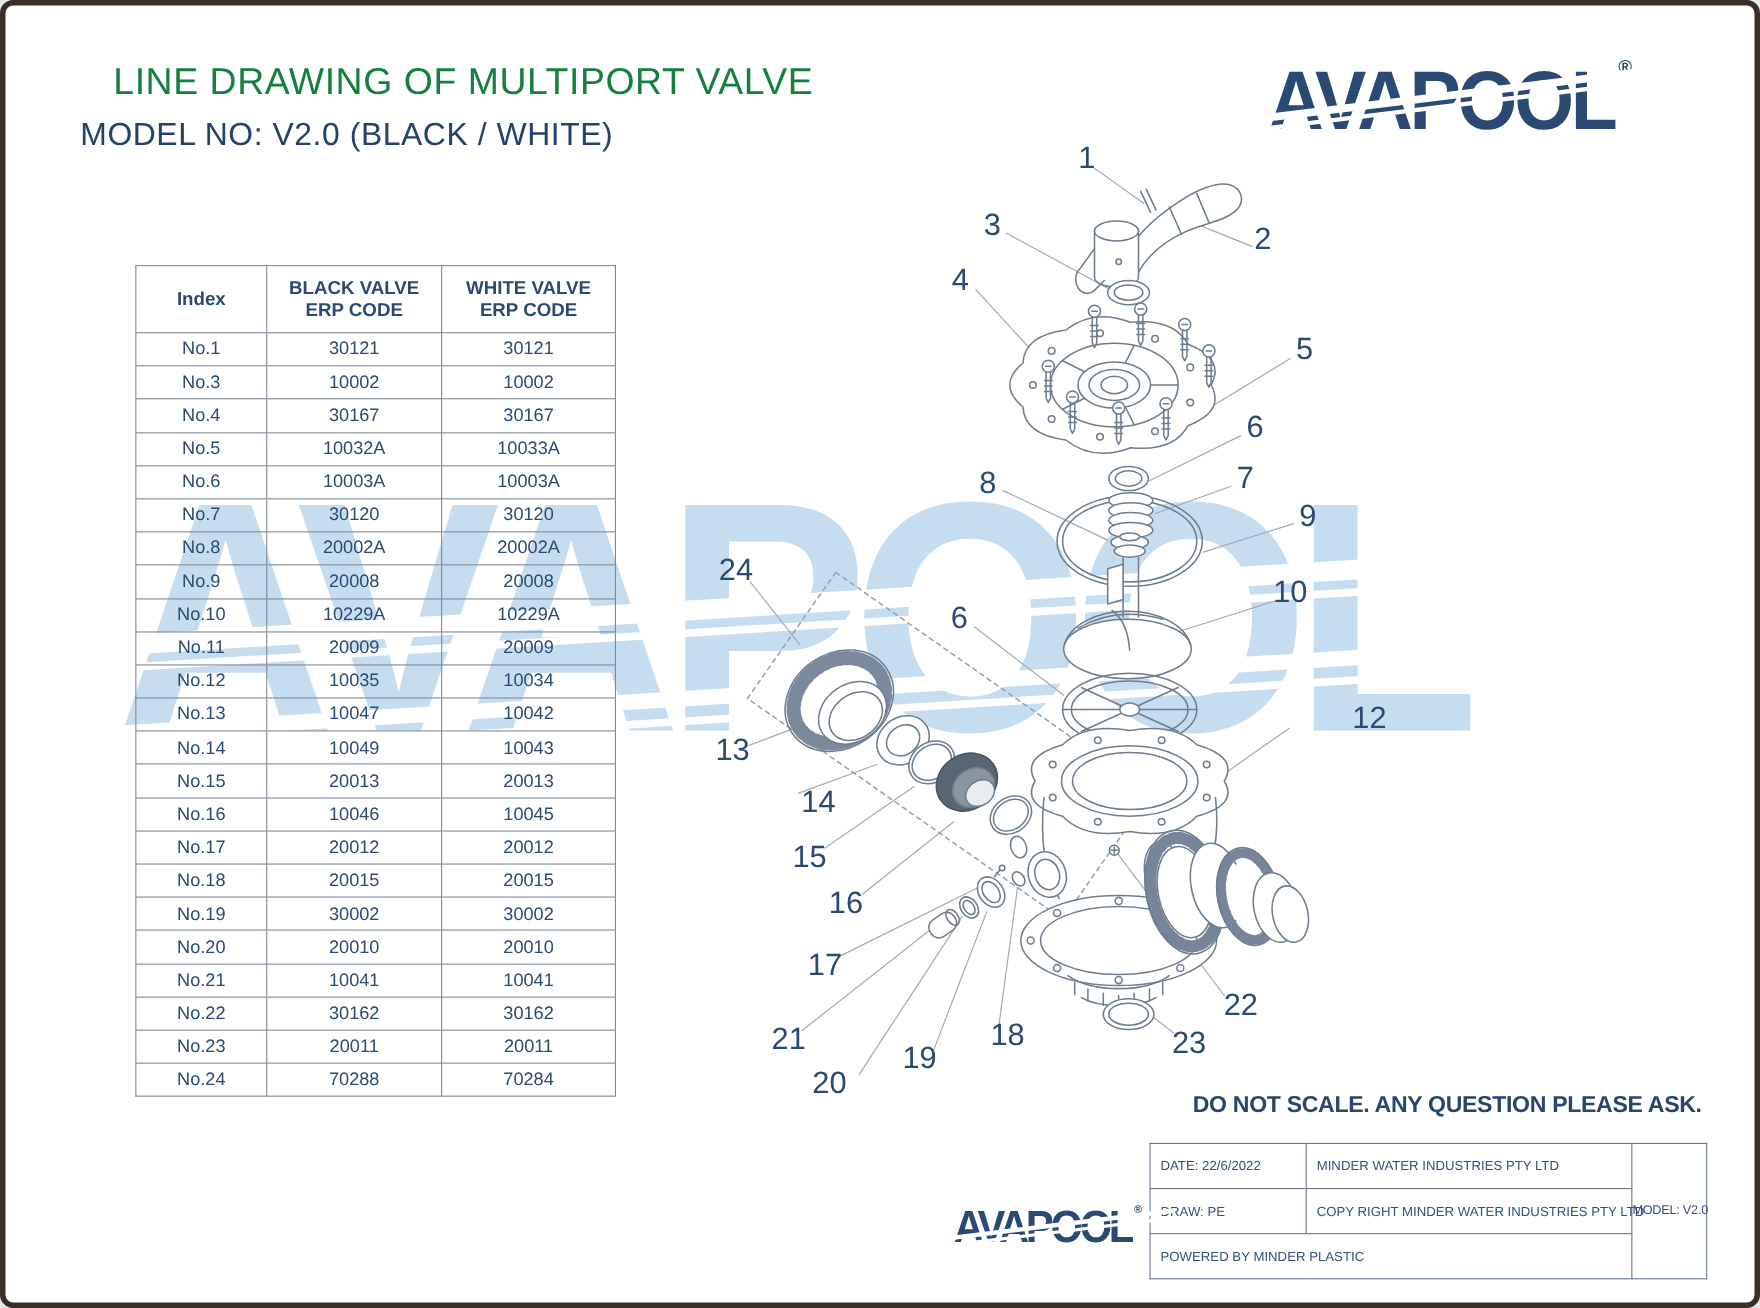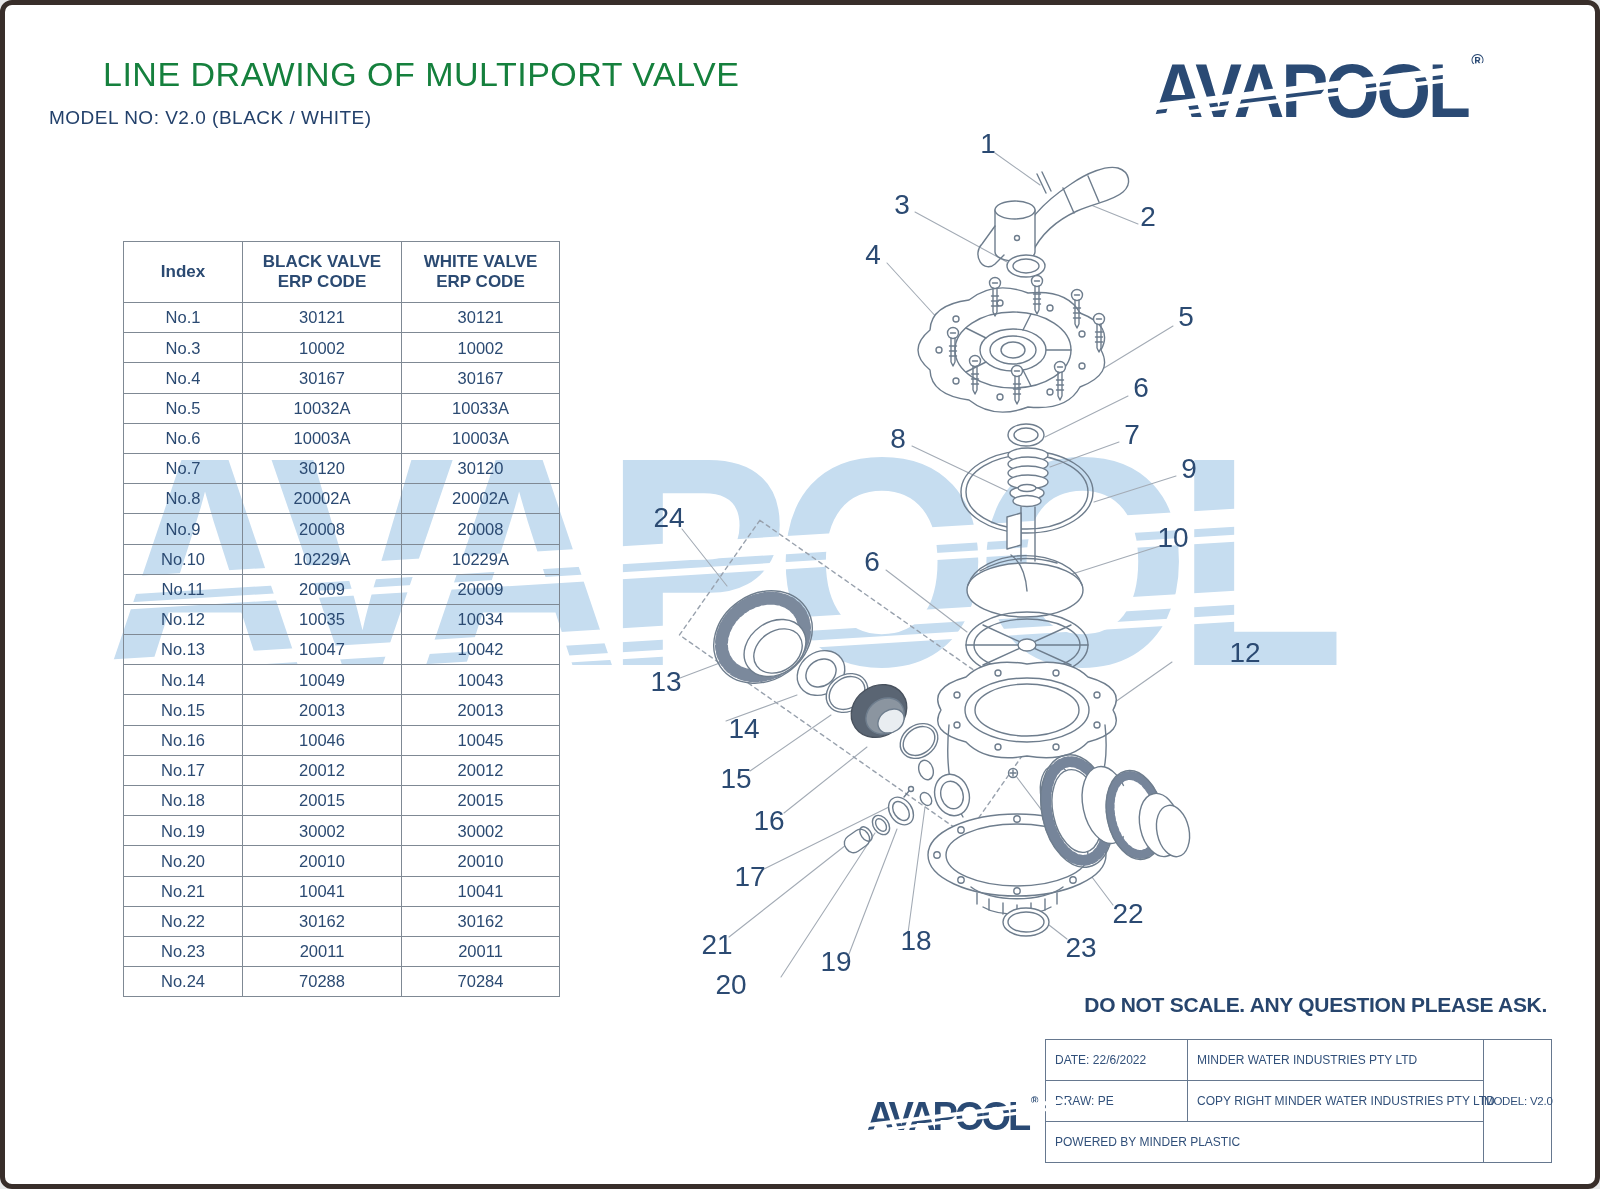--- a/index.html
+++ b/index.html
@@ -17,22 +17,22 @@
     letter-spacing:-16px;color:#c6ddf0;white-space:nowrap;
     transform:scaleX(.93);transform-origin:left top;
   }
   .wm-stripe{position:absolute;left:80px;width:1440px;background:#fff;transform:rotate(-3.5deg);}
   
   .title{
     position:absolute;left:58px;top:50px;z-index:2;
     font-size:34px;font-weight:normal;letter-spacing:.5px;color:#15803d;margin-left:40px;
   }
   .model-line{
-    position:absolute;left:44px;top:102px;z-index:2;
-    font-size:19px;color:#23416b;letter-spacing:.5px;
+    position:absolute;left:68px;top:102px;z-index:2;
+    font-size:29px;color:#23416b;letter-spacing:.5px;
   }
   
   .logo{position:absolute;z-index:2;color:#2a4a74;font-weight:bold;white-space:nowrap;}
   .logo .lg-word{letter-spacing:-3px;transform:scaleY(1.08);display:inline-block;}
   .logo .lg-reg{position:absolute;font-weight:bold;}
   .logo .lg-stripe{position:absolute;background:#fff;transform:rotate(-7deg);}
   .logo-top{left:1148px;top:46px;font-size:70px;}
   .logo-top .lg-reg{right:-16px;top:0;font-size:17px;}
   .logo-bottom{left:862px;top:1090px;font-size:38px;}
   .logo-bottom .lg-reg{right:-10px;top:0;font-size:10px;}
@@ -459,21 +459,21 @@
   <span class="plabel" style="left:1168px;top:533px;">10</span>
   <span class="plabel" style="left:867px;top:557px;">6</span>
   <span class="plabel" style="left:1228px;top:648px;margin-left:12px;">12</span>
   <span class="plabel" style="left:661px;top:677px;">13</span>
   <span class="plabel" style="left:739px;top:724px;text-align:right;">14</span>
   <span class="plabel" style="left:731px;top:774px;">15</span>
   <span class="plabel" style="left:764px;top:816px;">16</span>
   <span class="plabel" style="left:745px;top:872px;">17</span>
   <span class="plabel" style="left:911px;top:936px;">18</span>
   <span class="plabel" style="left:831px;top:957px;">19</span>
-  <span class="plabel" style="left:726px;top:980px;">20</span>
+  <span class="plabel" style="left:749px;top:980px;">20</span>
   <span class="plabel" style="left:712px;top:940px;">21</span>
   <span class="plabel" style="left:1123px;top:909px;">22</span>
   <span class="plabel" style="left:1076px;top:943px;">23</span>
   <span class="plabel" style="left:664px;top:513px;">24</span>
 
   <div class="no-scale">DO NOT SCALE. ANY QUESTION PLEASE ASK.</div>
 
   <table class="tblock">
     <colgroup>
         <col style="width:142px">

